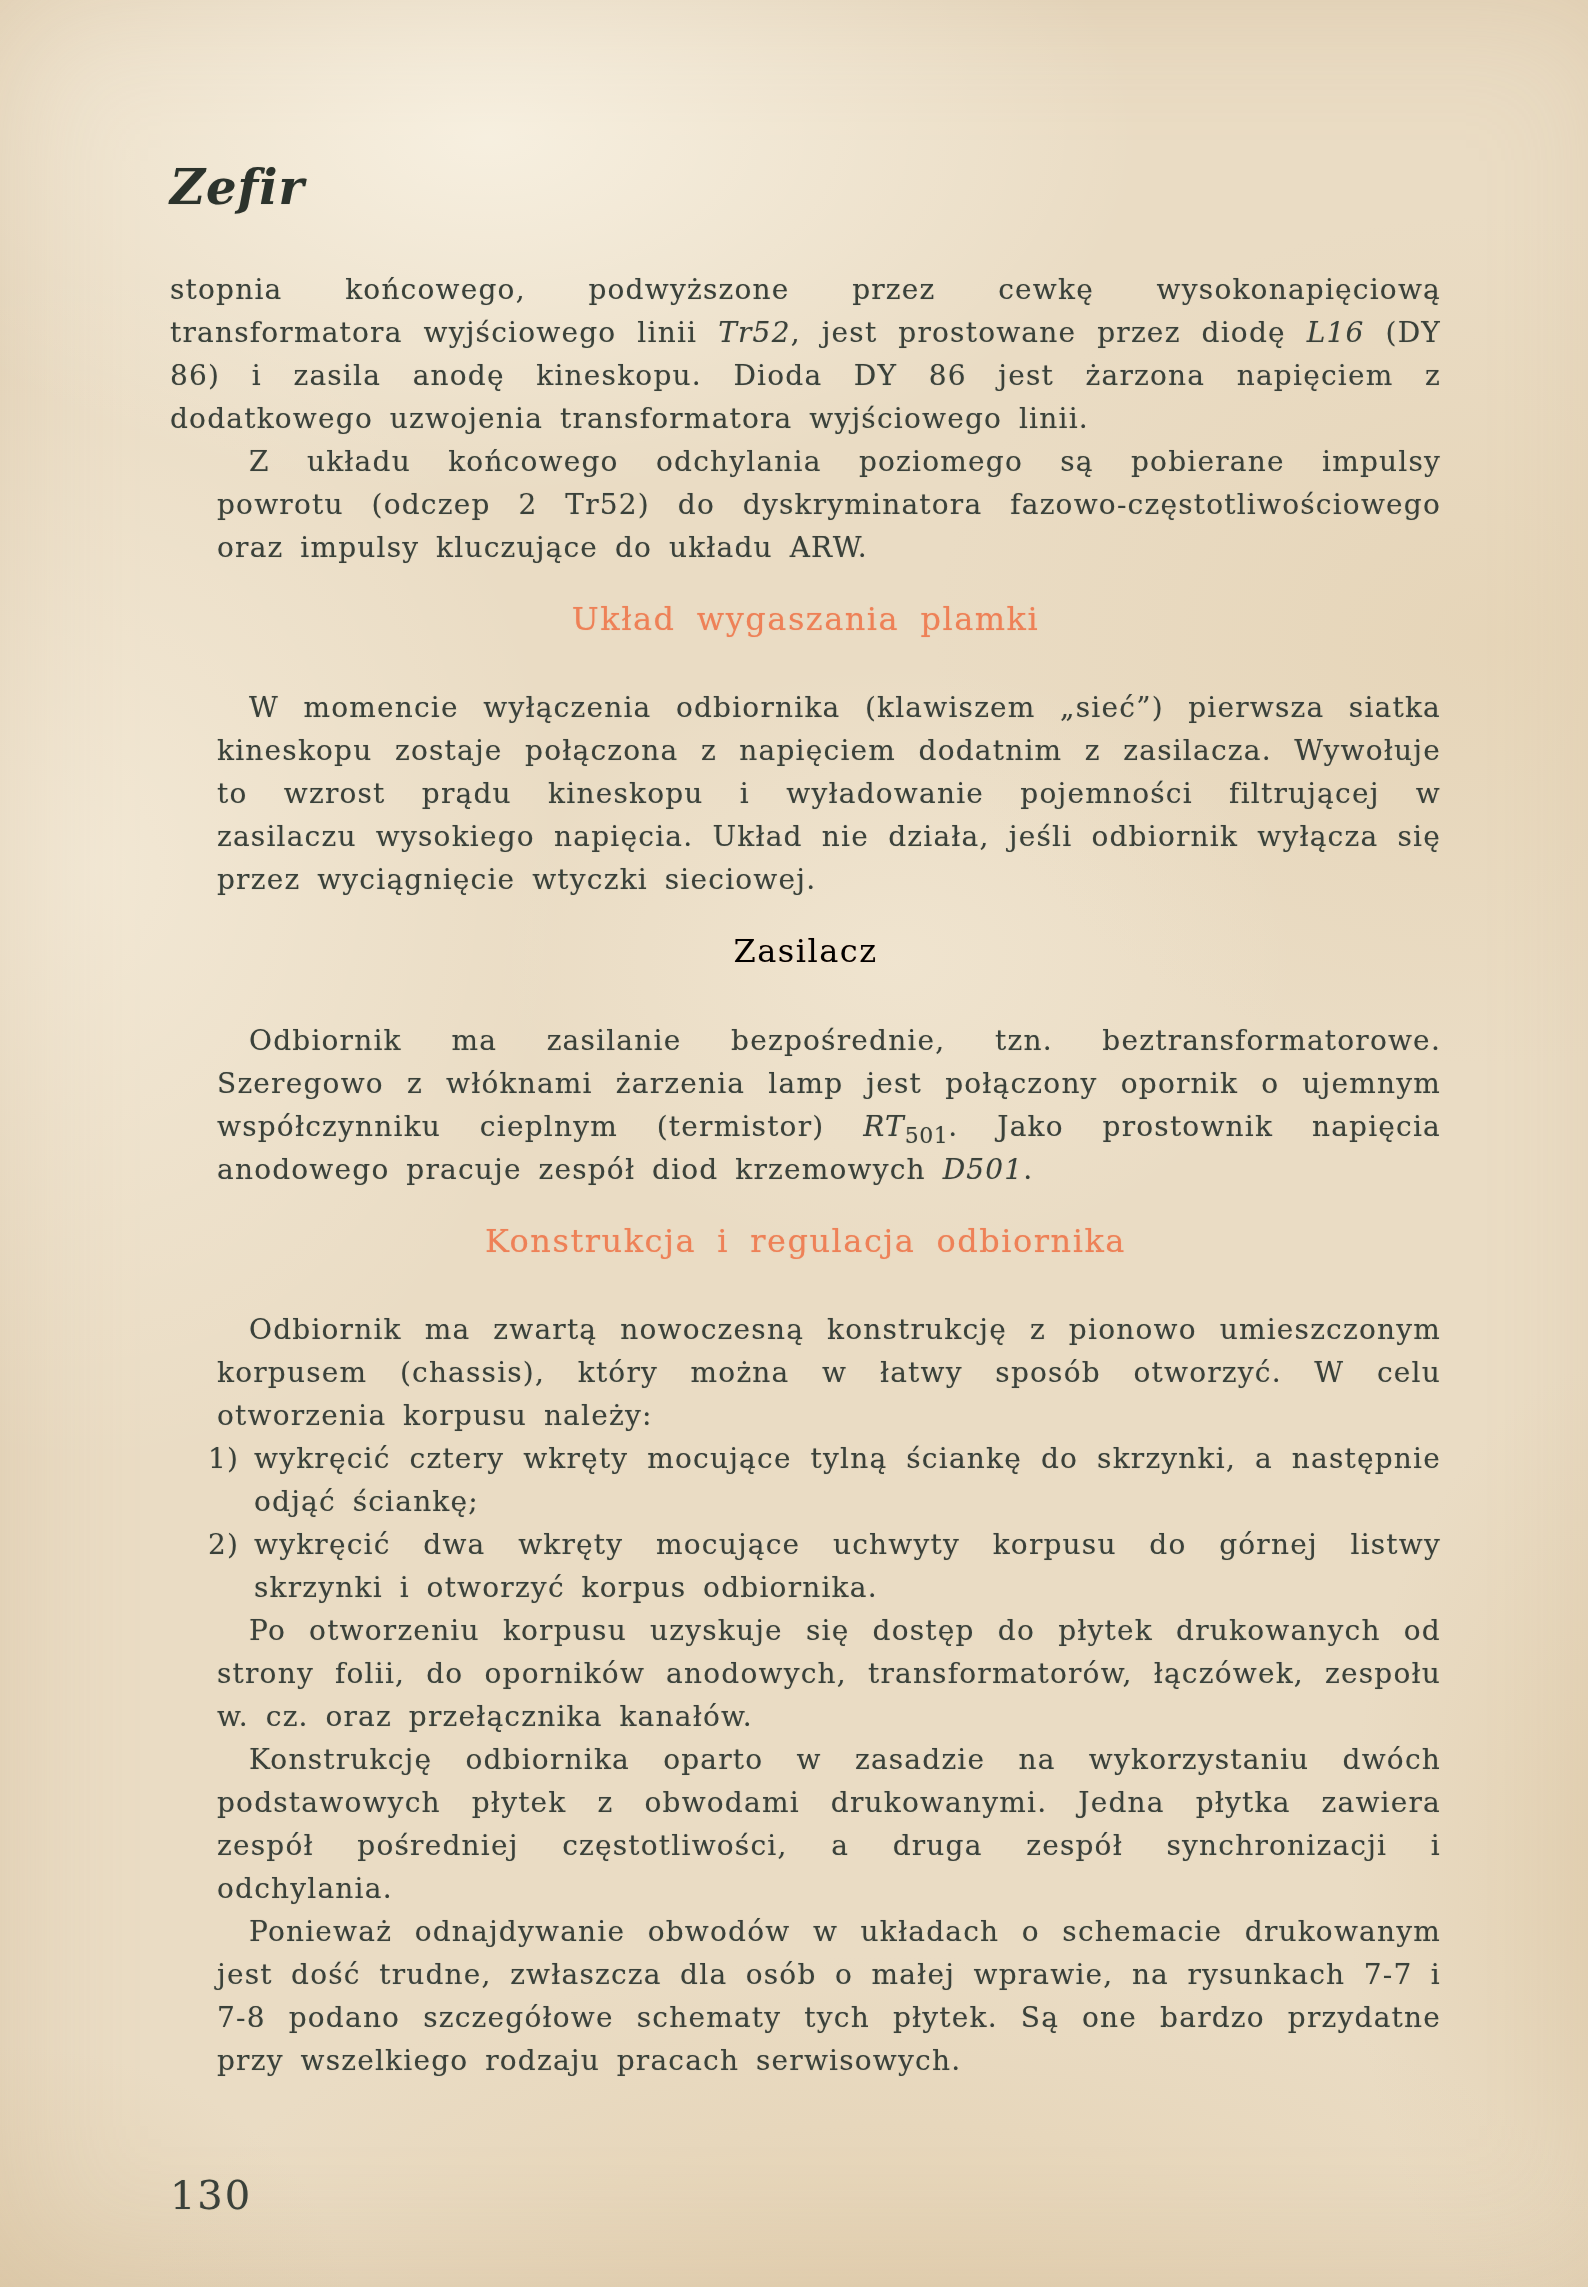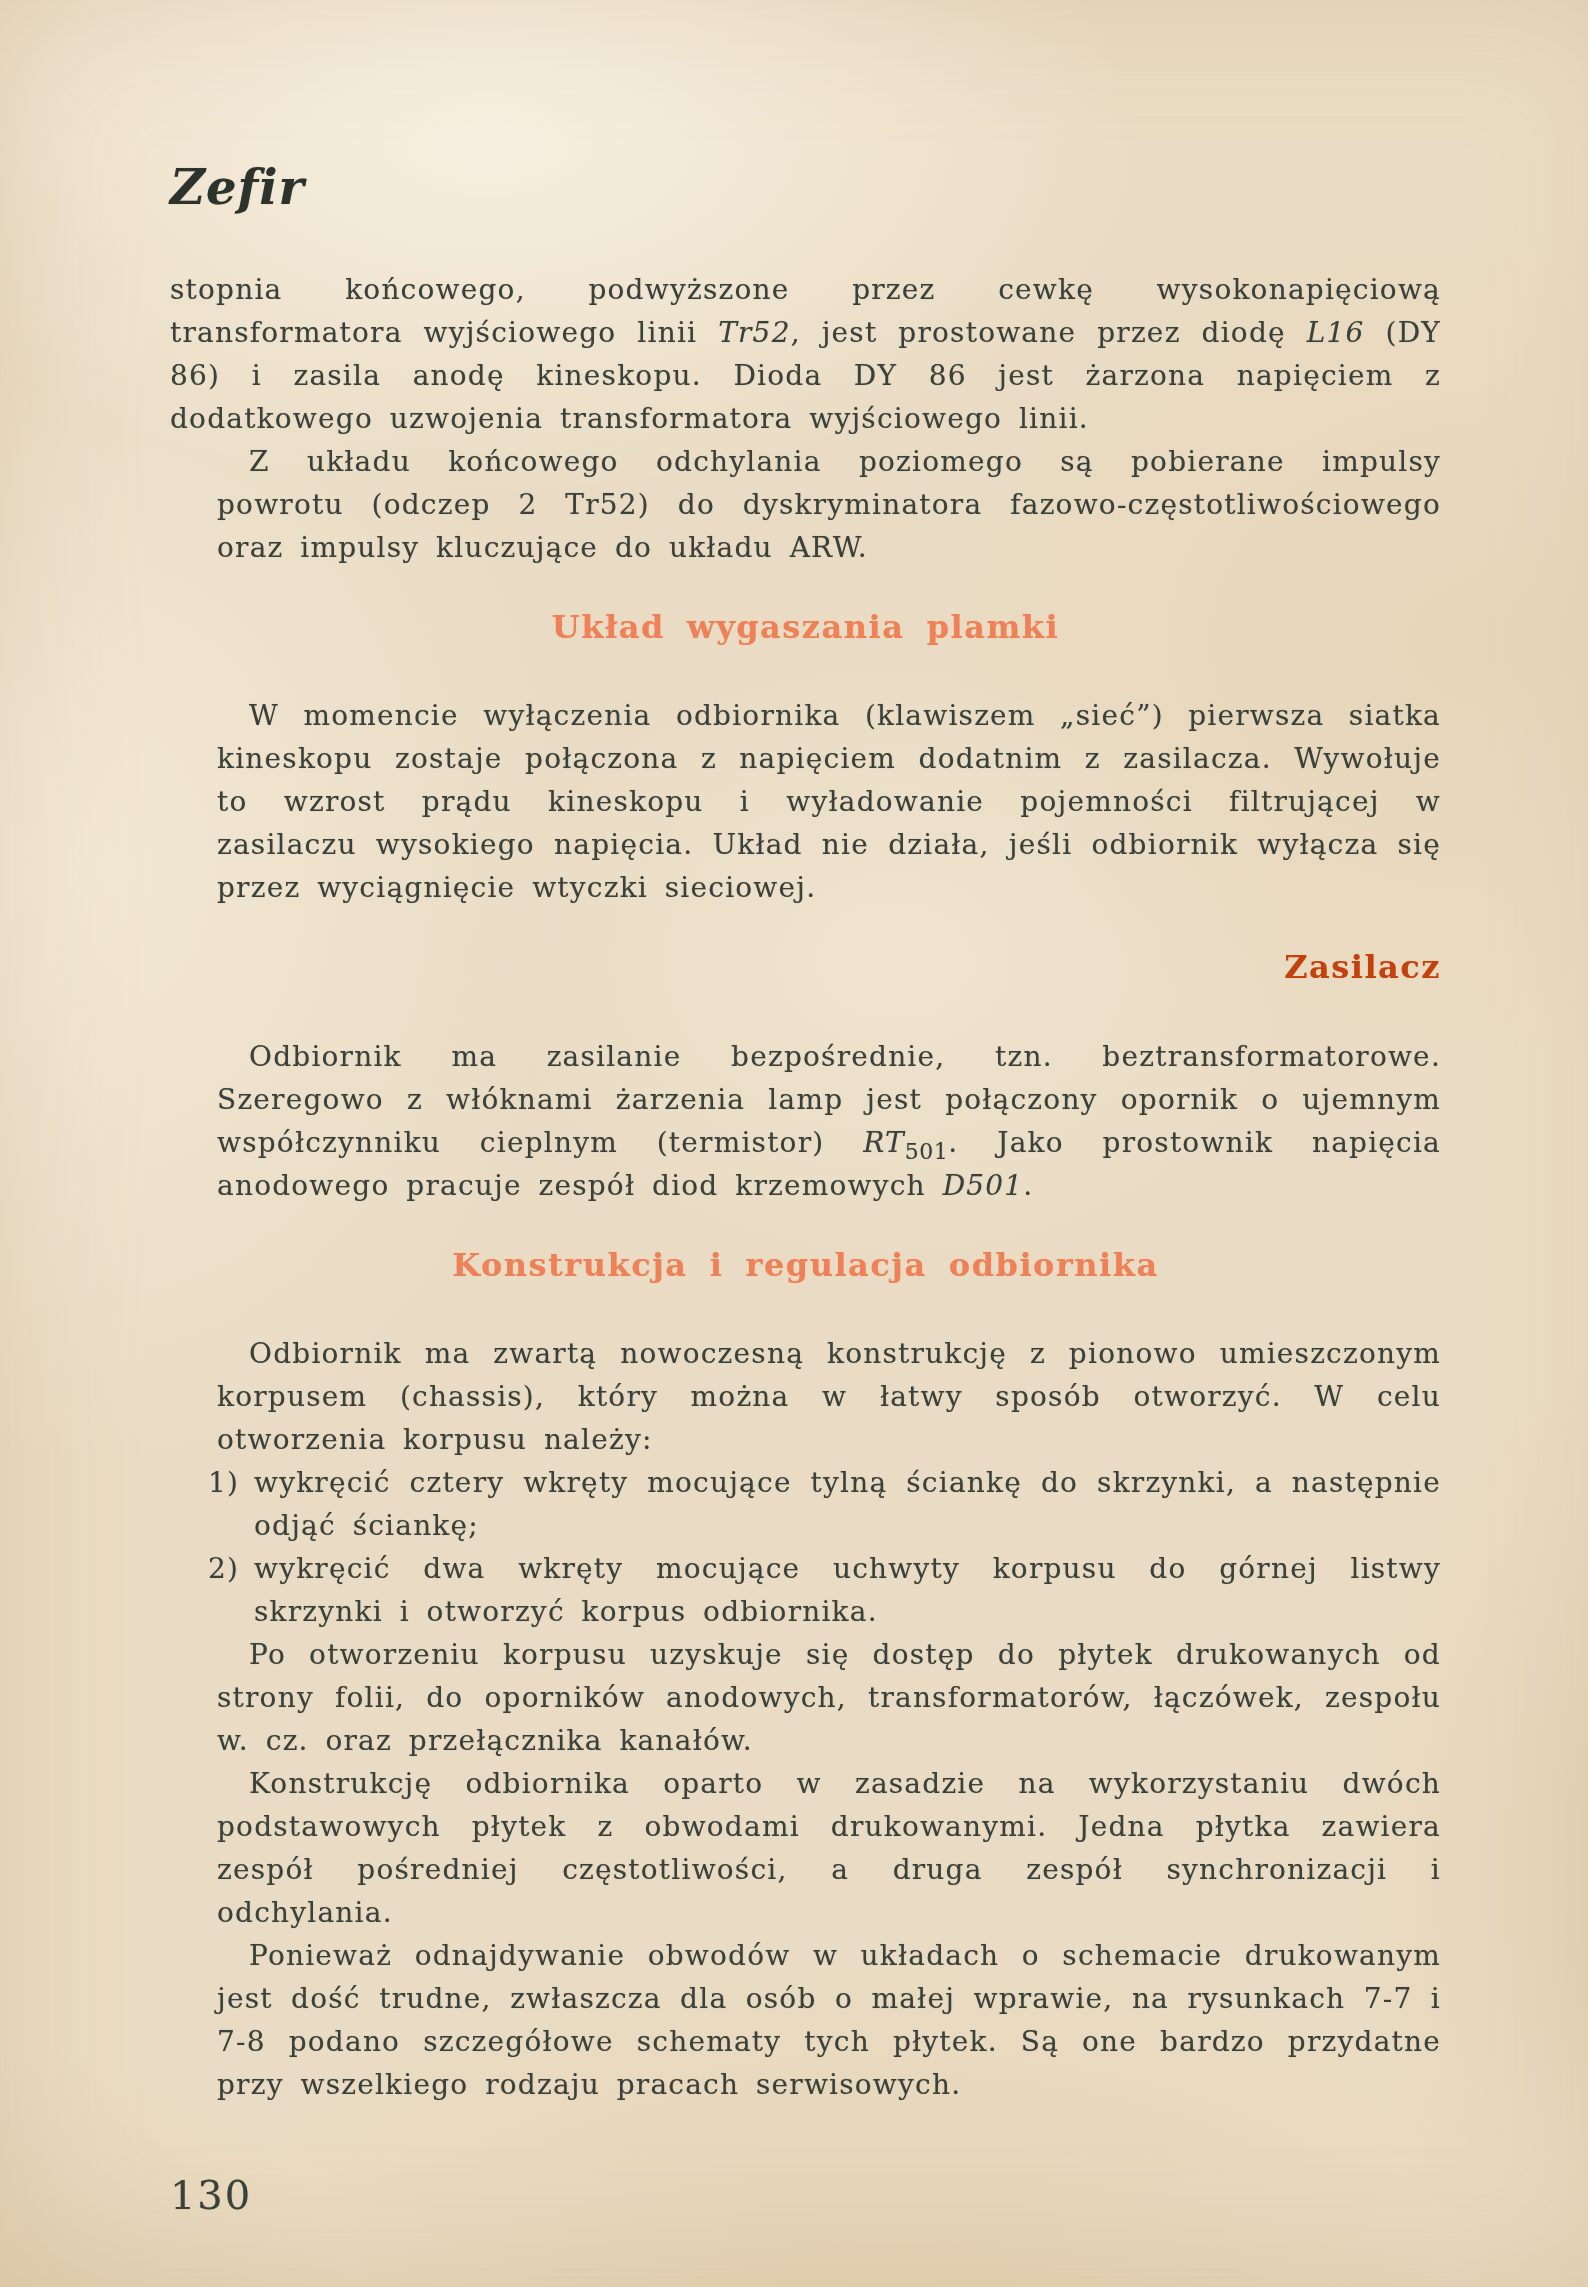--- a/index.html
+++ b/index.html
@@ -50,24 +50,24 @@
     font-style: italic;
     letter-spacing: 1px;
     text-align: left;
     text-indent: 0;
   }
 
   .para { margin: 0; }
   .para.indent { text-indent: 32px; margin-left: 47px; }
 
   .section-heading {
-    margin: 39px 0 48px 0;
+    margin: 31px 0 48px 0;
     text-align: center;
     text-indent: 0;
-    font-weight: bold;
+    font-weight: normal;
     font-size: 32px;
     line-height: 1.2;
     letter-spacing: 1.5px;
     word-spacing: 9.6px;
     text-shadow: 0 0 1px rgba(238,129,87,.45);
   }
 
   .list-item {
     position: relative;
     margin: 0;
@@ -98,21 +98,21 @@
 <div class="page" style="background: rgb(234, 220, 196); padding-left: 38px;">
   <div class="paper-texture"></div>
 
   <div class="content" style="color: rgb(58, 65, 58);">
     <h1 class="title" style="color: rgb(44, 51, 44);">Zefir</h1>
     <div id="text-flow">
         <div class="para"><span><span>stopnia końcowego, podwyższone przez cewkę wysokonapięciową transformatora wyjściowego linii </span><i>Tr52</i><span>, jest prostowane przez diodę </span><i>L16</i><span> (DY 86) i zasila anodę kineskopu. Dioda DY 86 jest żarzona napięciem z dodatkowego uzwojenia transformatora wyjściowego linii.</span></span></div>
         <div class="para indent"><span><span>Z układu końcowego odchylania poziomego są pobierane impulsy powrotu (odczep 2 Tr52) do dyskryminatora fazowo-częstotliwościowego oraz impulsy kluczujące do układu ARW.</span></span></div>
         <div class="section-heading" style="color: rgb(238, 129, 87);">Układ wygaszania plamki</div>
         <div class="para indent"><span><span>W momencie wyłączenia odbiornika (klawiszem „sieć”) pierwsza siatka kineskopu zostaje połączona z napięciem dodatnim z zasilacza. Wywołuje to wzrost prądu kineskopu i wyładowanie pojemności filtrującej w zasilaczu wysokiego napięcia. Układ nie działa, jeśli odbiornik wyłącza się przez wyciągnięcie wtyczki sieciowej.</span></span></div>
-        <div class="section-heading" style="color: #c2410c; text-align: right;">Zasilacz</div>
+        <div class="section-heading" style="color: #000000;">Zasilacz</div>
         <div class="para indent"><span><span>Odbiornik ma zasilanie bezpośrednie, tzn. beztransformatorowe. Szeregowo z włóknami żarzenia lamp jest połączony opornik o ujemnym współczynniku cieplnym (termistor) </span><i>RT</i><sub>501</sub><span>. Jako prostownik napięcia anodowego pracuje zespół diod krzemowych </span><i>D501</i><span>.</span></span></div>
         <div class="section-heading" style="color: rgb(238, 129, 87);">Konstrukcja i regulacja odbiornika</div>
         <div class="para indent"><span><span>Odbiornik ma zwartą nowoczesną konstrukcję z pionowo umieszczonym korpusem (chassis), który można w łatwy sposób otworzyć. W celu otworzenia korpusu należy:</span></span></div>
         <div class="list-item"><span class="marker">1)</span><span><span>wykręcić cztery wkręty mocujące tylną ściankę do skrzynki, a następnie odjąć ściankę;</span></span></div>
         <div class="list-item"><span class="marker">2)</span><span><span>wykręcić dwa wkręty mocujące uchwyty korpusu do górnej listwy skrzynki i otworzyć korpus odbiornika.</span></span></div>
         <div class="para indent"><span><span>Po otworzeniu korpusu uzyskuje się dostęp do płytek drukowanych od strony folii, do oporników anodowych, transformatorów, łączówek, zespołu w. cz. oraz przełącznika kanałów.</span></span></div>
         <div class="para indent"><span><span>Konstrukcję odbiornika oparto w zasadzie na wykorzystaniu dwóch podstawowych płytek z obwodami drukowanymi. Jedna płytka zawiera zespół pośredniej częstotliwości, a druga zespół synchronizacji i odchylania.</span></span></div>
         <div class="para indent"><span><span>Ponieważ odnajdywanie obwodów w układach o schemacie drukowanym jest dość trudne, zwłaszcza dla osób o małej wprawie, na rysunkach 7-7 i 7-8 podano szczegółowe schematy tych płytek. Są one bardzo przydatne przy wszelkiego rodzaju pracach serwisowych.</span></span></div>
       </div>
   </div>

